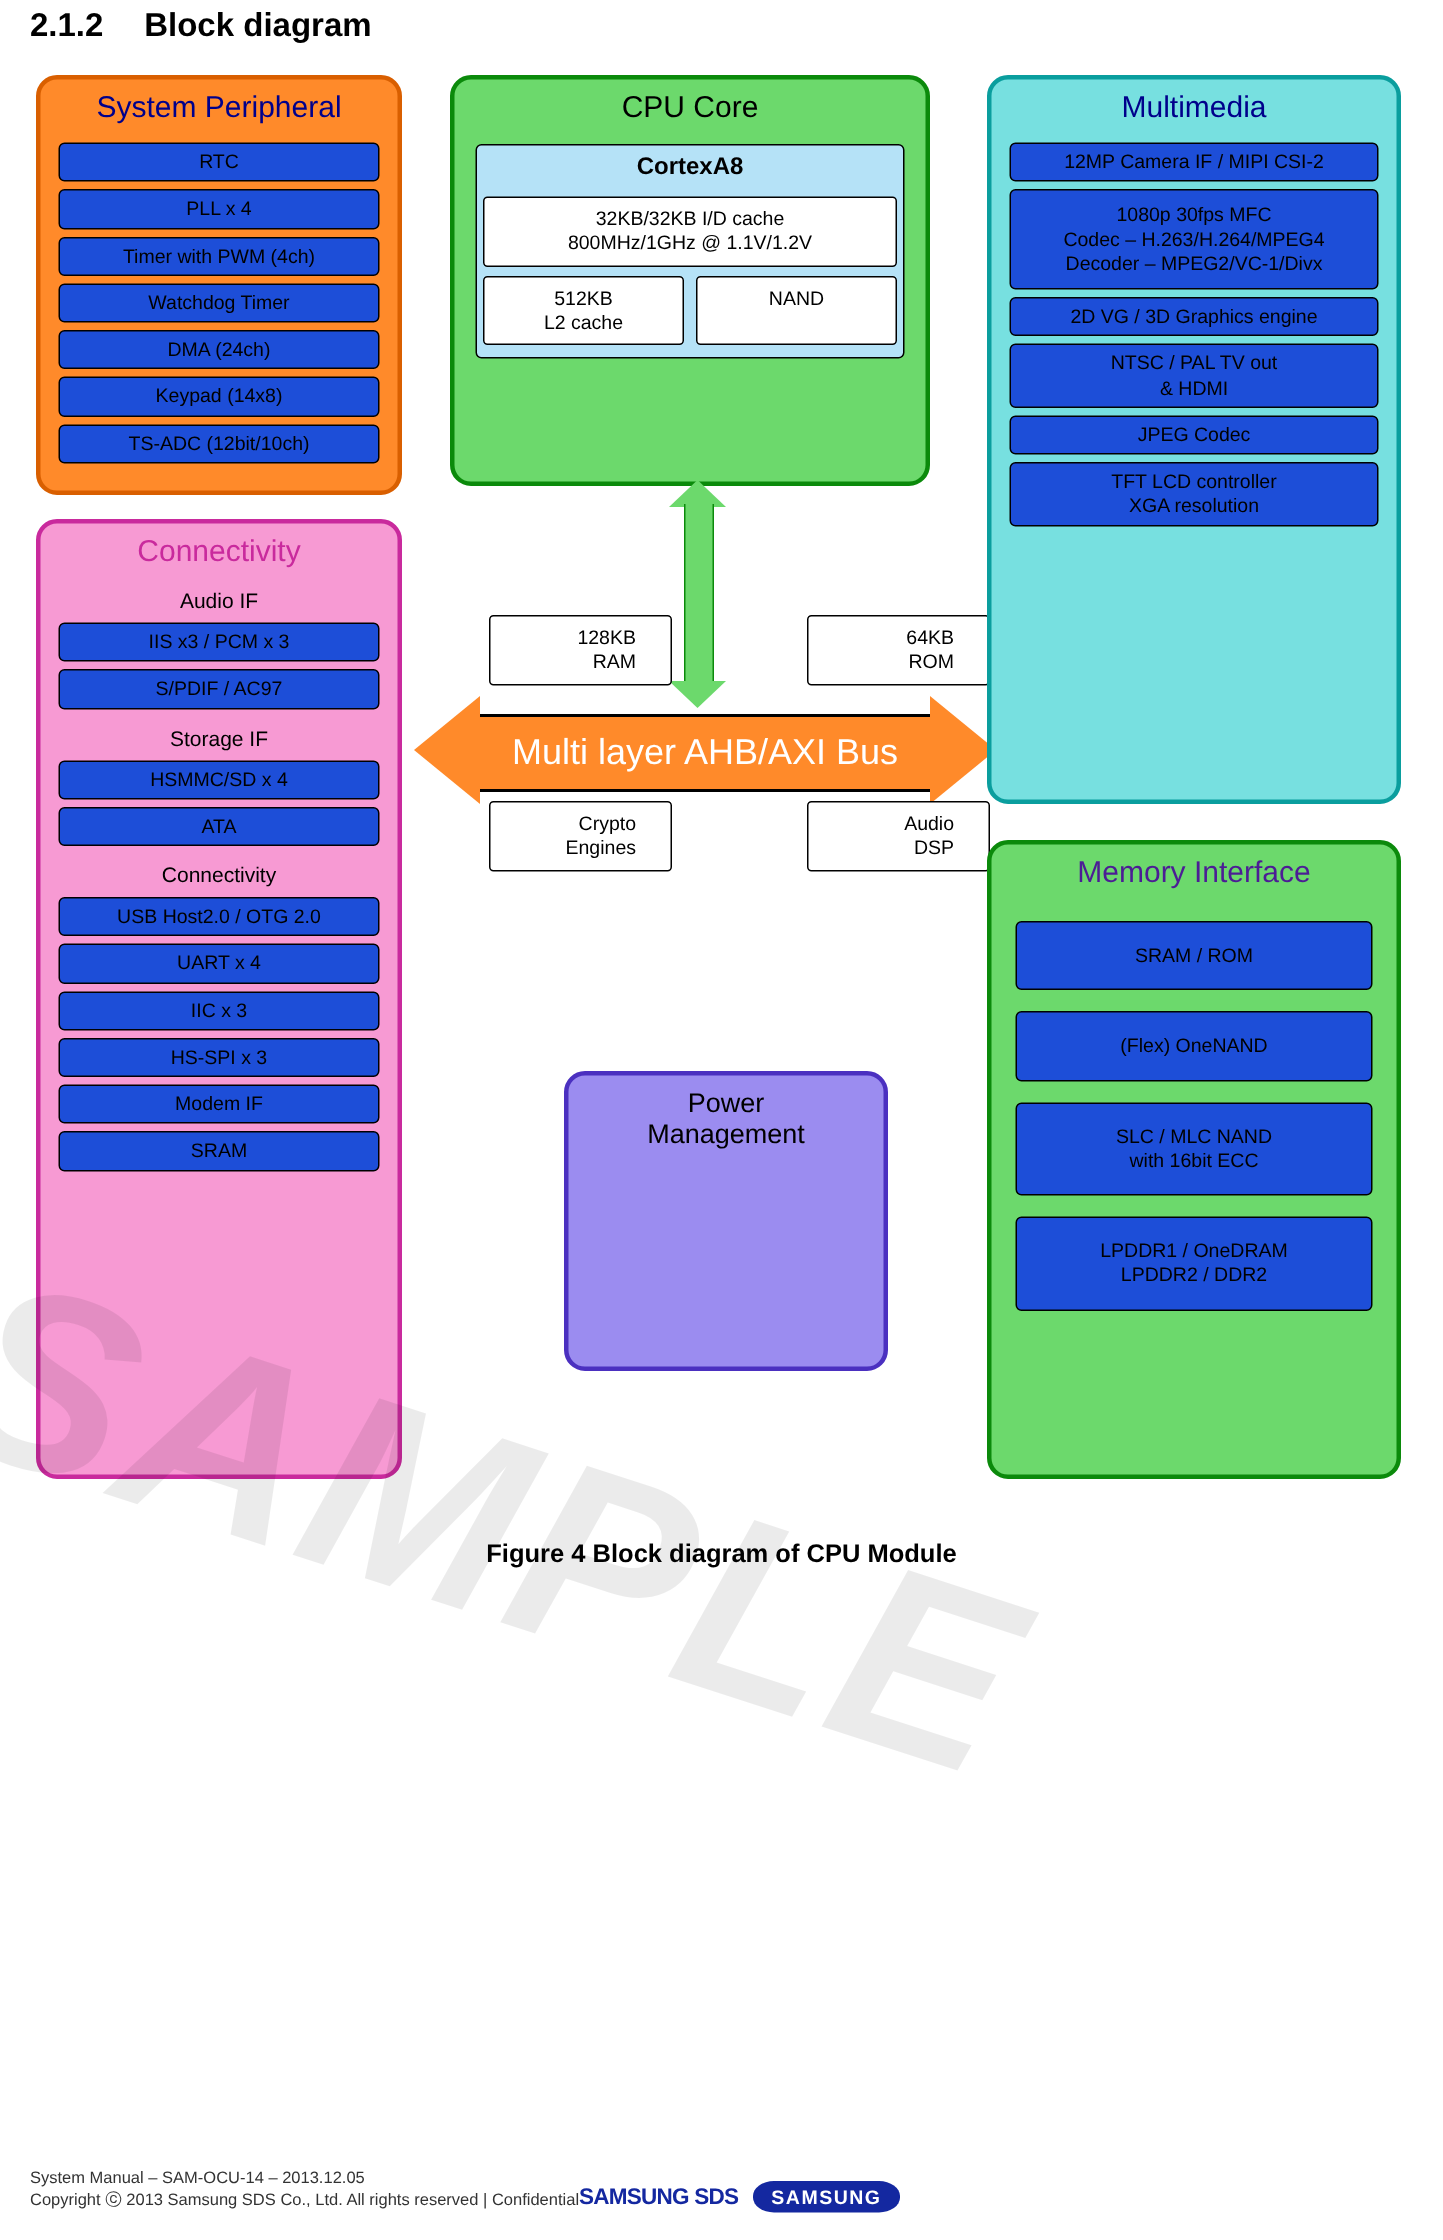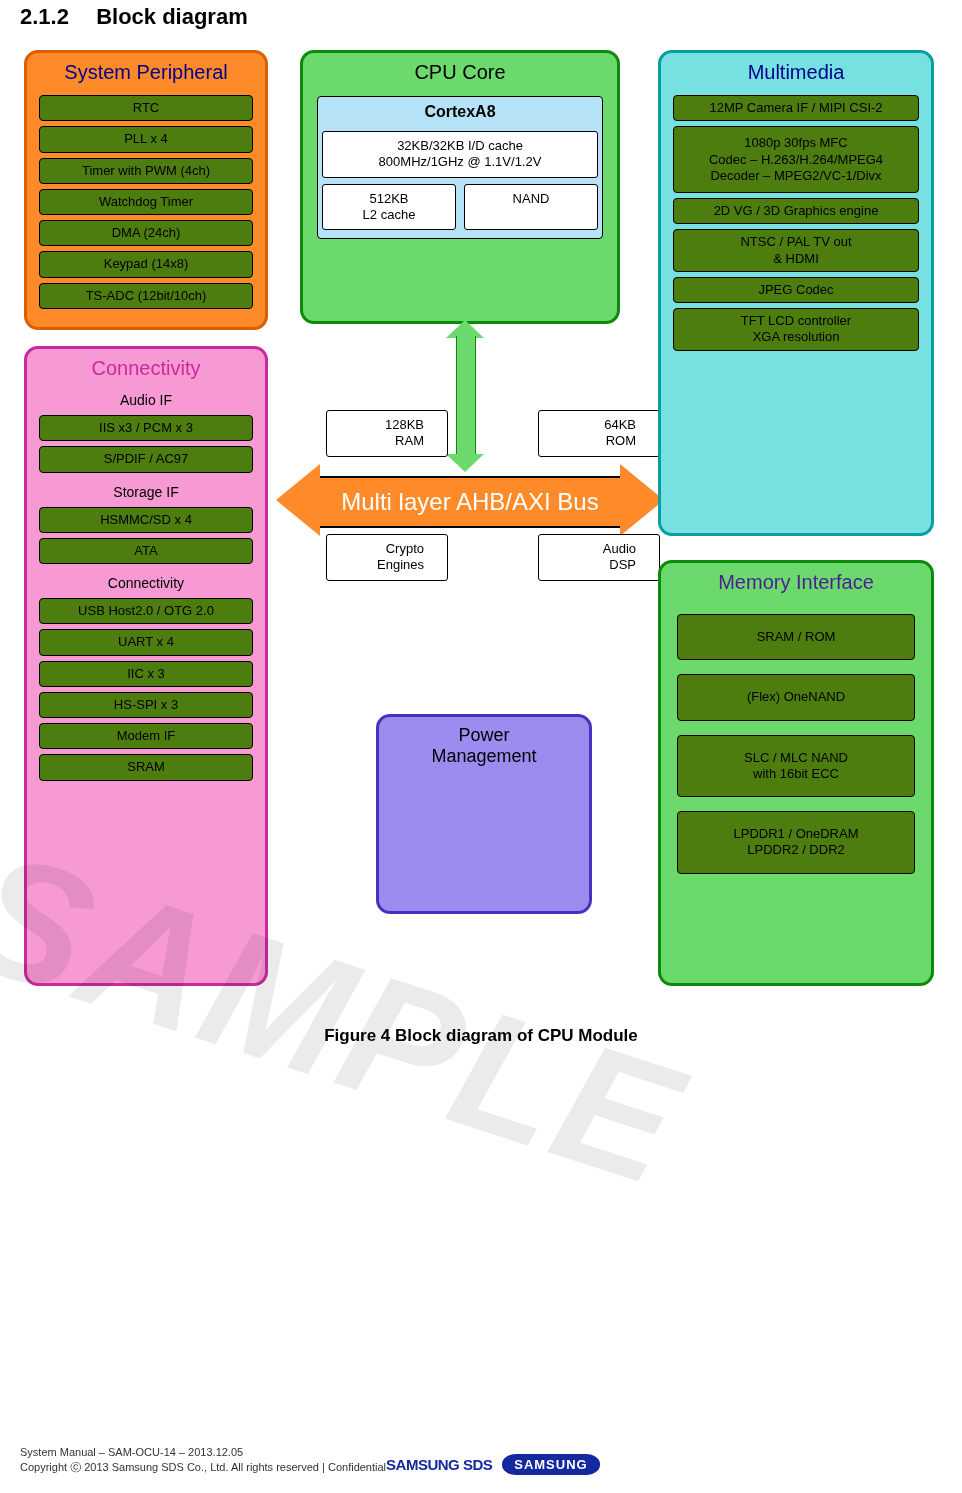--- a/index.html
+++ b/index.html
@@ -2,21 +2,21 @@
 <html><head>
 <meta charset="utf-8">
 <style>
   html,body{margin:0;padding:0;background:#fff;font-family:Arial,Helvetica,sans-serif;color:#000}
   .page{width:962px;height:1493px;position:relative;box-sizing:border-box;padding:0 20px}
   .heading{font-size:22px;font-weight:bold;padding:4px 0 20px 0}
   .heading .num{display:inline-block;width:70px}
   .diagram{position:relative;height:960px;width:920px}
   .panel{position:absolute;border-radius:14px;box-sizing:border-box;padding:6px 8px 8px 8px}
   .panel .title{font-size:20px;font-weight:normal;text-align:center;padding:2px 0 6px 0}
-  .item{background:#4d7c0f;border:1px solid #000;border-radius:4px;text-align:center;font-size:13px;padding:4px 4px;margin:5px 4px;line-height:1.25}
+  .item{background:#1d4ed8;border:1px solid #000;border-radius:4px;text-align:center;font-size:13px;padding:4px 4px;margin:5px 4px;line-height:1.25}
   .subhead{text-align:center;font-size:14px;padding:6px 0 2px 0}
   
   .sysperiph{left:4px;top:0;width:244px;height:280px;background:#ff8a2a;border:3px solid #d95f00}
   .sysperiph .title{color:#00008b}
   
   .connectivity{left:4px;top:296px;width:244px;height:640px;background:#f79ad3;border:3px solid #c92a9d}
   .connectivity .title{color:#c92a9d}
   
   .cpucore{left:280px;top:0;width:320px;height:274px;background:#6cd96c;border:3px solid #0b8a0b}
   .cpucore .title{color:#000}

